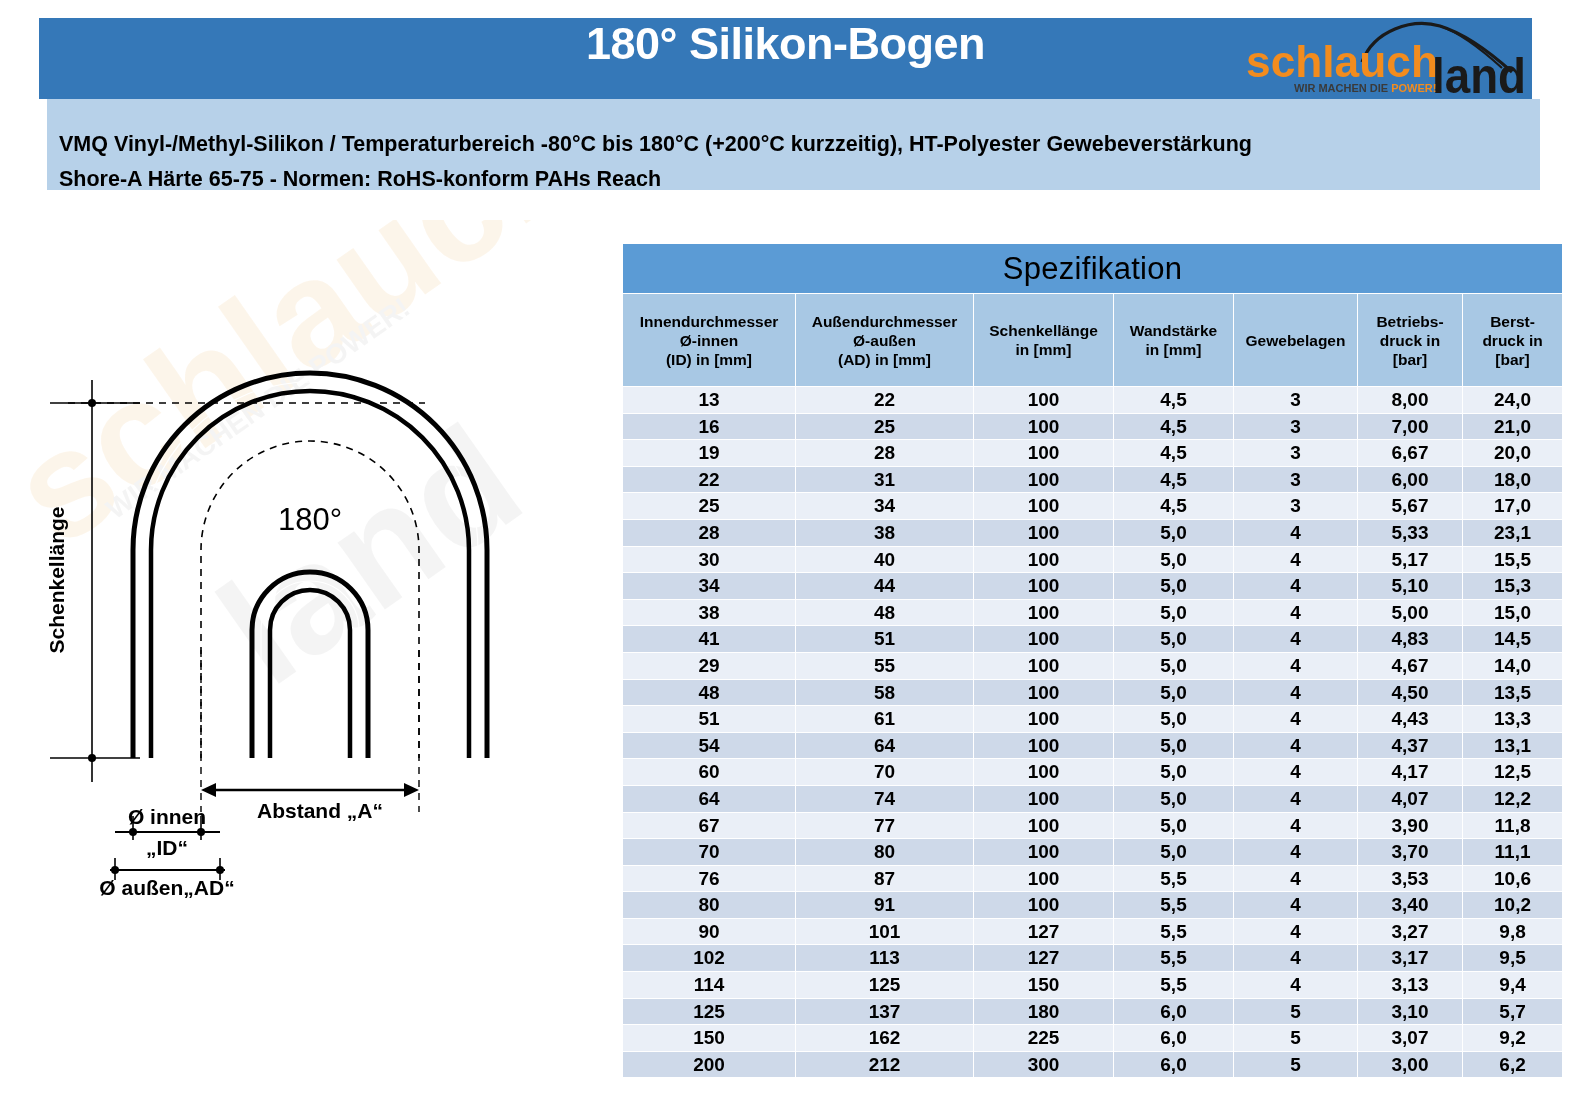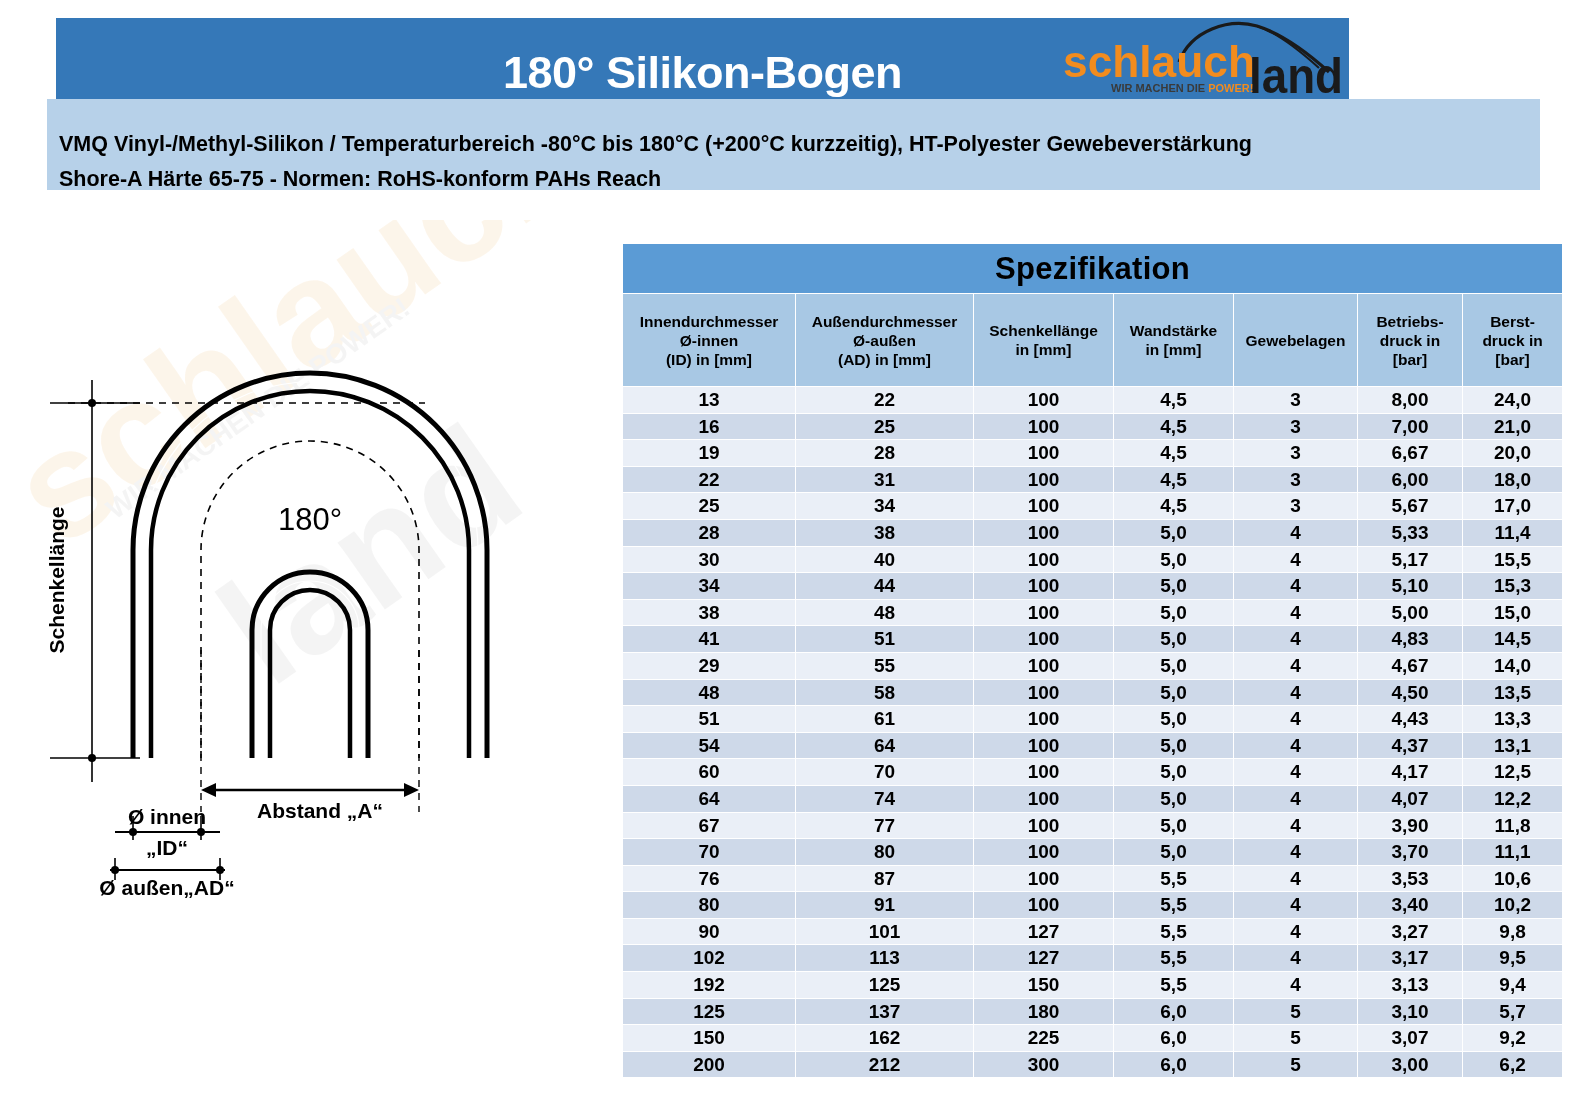--- a/index.html
+++ b/index.html
@@ -11,27 +11,27 @@
     width: 1587px;
     height: 1109px;
     position: relative;
     font-family: "Liberation Sans", sans-serif;
     overflow: hidden;
   }
 
   
   #title-bar {
     position: absolute;
-    left: 56px;
+    left: 39px;
     top: 18px;
-    width: 1293px;
+    width: 1493px;
     height: 81px;
     background: #3578b8;
     display: flex;
-    align-items: flex-end;
+    align-items: flex-start;
     justify-content: center;
   }
   #page-title {
     color: #ffffff;
     font-size: 45px;
     font-weight: bold;
     letter-spacing: -0.5px;
     white-space: nowrap;
   }
   #logo {
@@ -93,21 +93,21 @@
     table-layout: fixed;
   }
   #spec-table td, #spec-table th {
     border: 1.5px solid #ffffff;
     padding: 0;
   }
   #spec-banner {
     background: #5b9bd5;
     color: #000;
     font-size: 31px;
-    font-weight: bold;
+    font-weight: normal;
     text-align: center;
     height: 49px;
     letter-spacing: 0.3px;
   }
   #spec-table thead th.colhead {
     background: #a8c8e4;
     color: #000;
     font-size: 15.5px;
     font-weight: bold;
     line-height: 19px;
@@ -293,21 +293,21 @@
         <td>5,67</td>
         <td>17,0</td>
       </tr>
       <tr>
         <td>28</td>
         <td>38</td>
         <td>100</td>
         <td>5,0</td>
         <td>4</td>
         <td>5,33</td>
-        <td>11,4</td>
+        <td>23,1</td>
       </tr>
       <tr>
         <td>30</td>
         <td>40</td>
         <td>100</td>
         <td>5,0</td>
         <td>4</td>
         <td>5,17</td>
         <td>15,5</td>
       </tr>
@@ -440,21 +440,21 @@
       <tr>
         <td>102</td>
         <td>113</td>
         <td>127</td>
         <td>5,5</td>
         <td>4</td>
         <td>3,17</td>
         <td>9,5</td>
       </tr>
       <tr>
-        <td>192</td>
+        <td>114</td>
         <td>125</td>
         <td>150</td>
         <td>5,5</td>
         <td>4</td>
         <td>3,13</td>
         <td>9,4</td>
       </tr>
       <tr>
         <td>125</td>
         <td>137</td>

